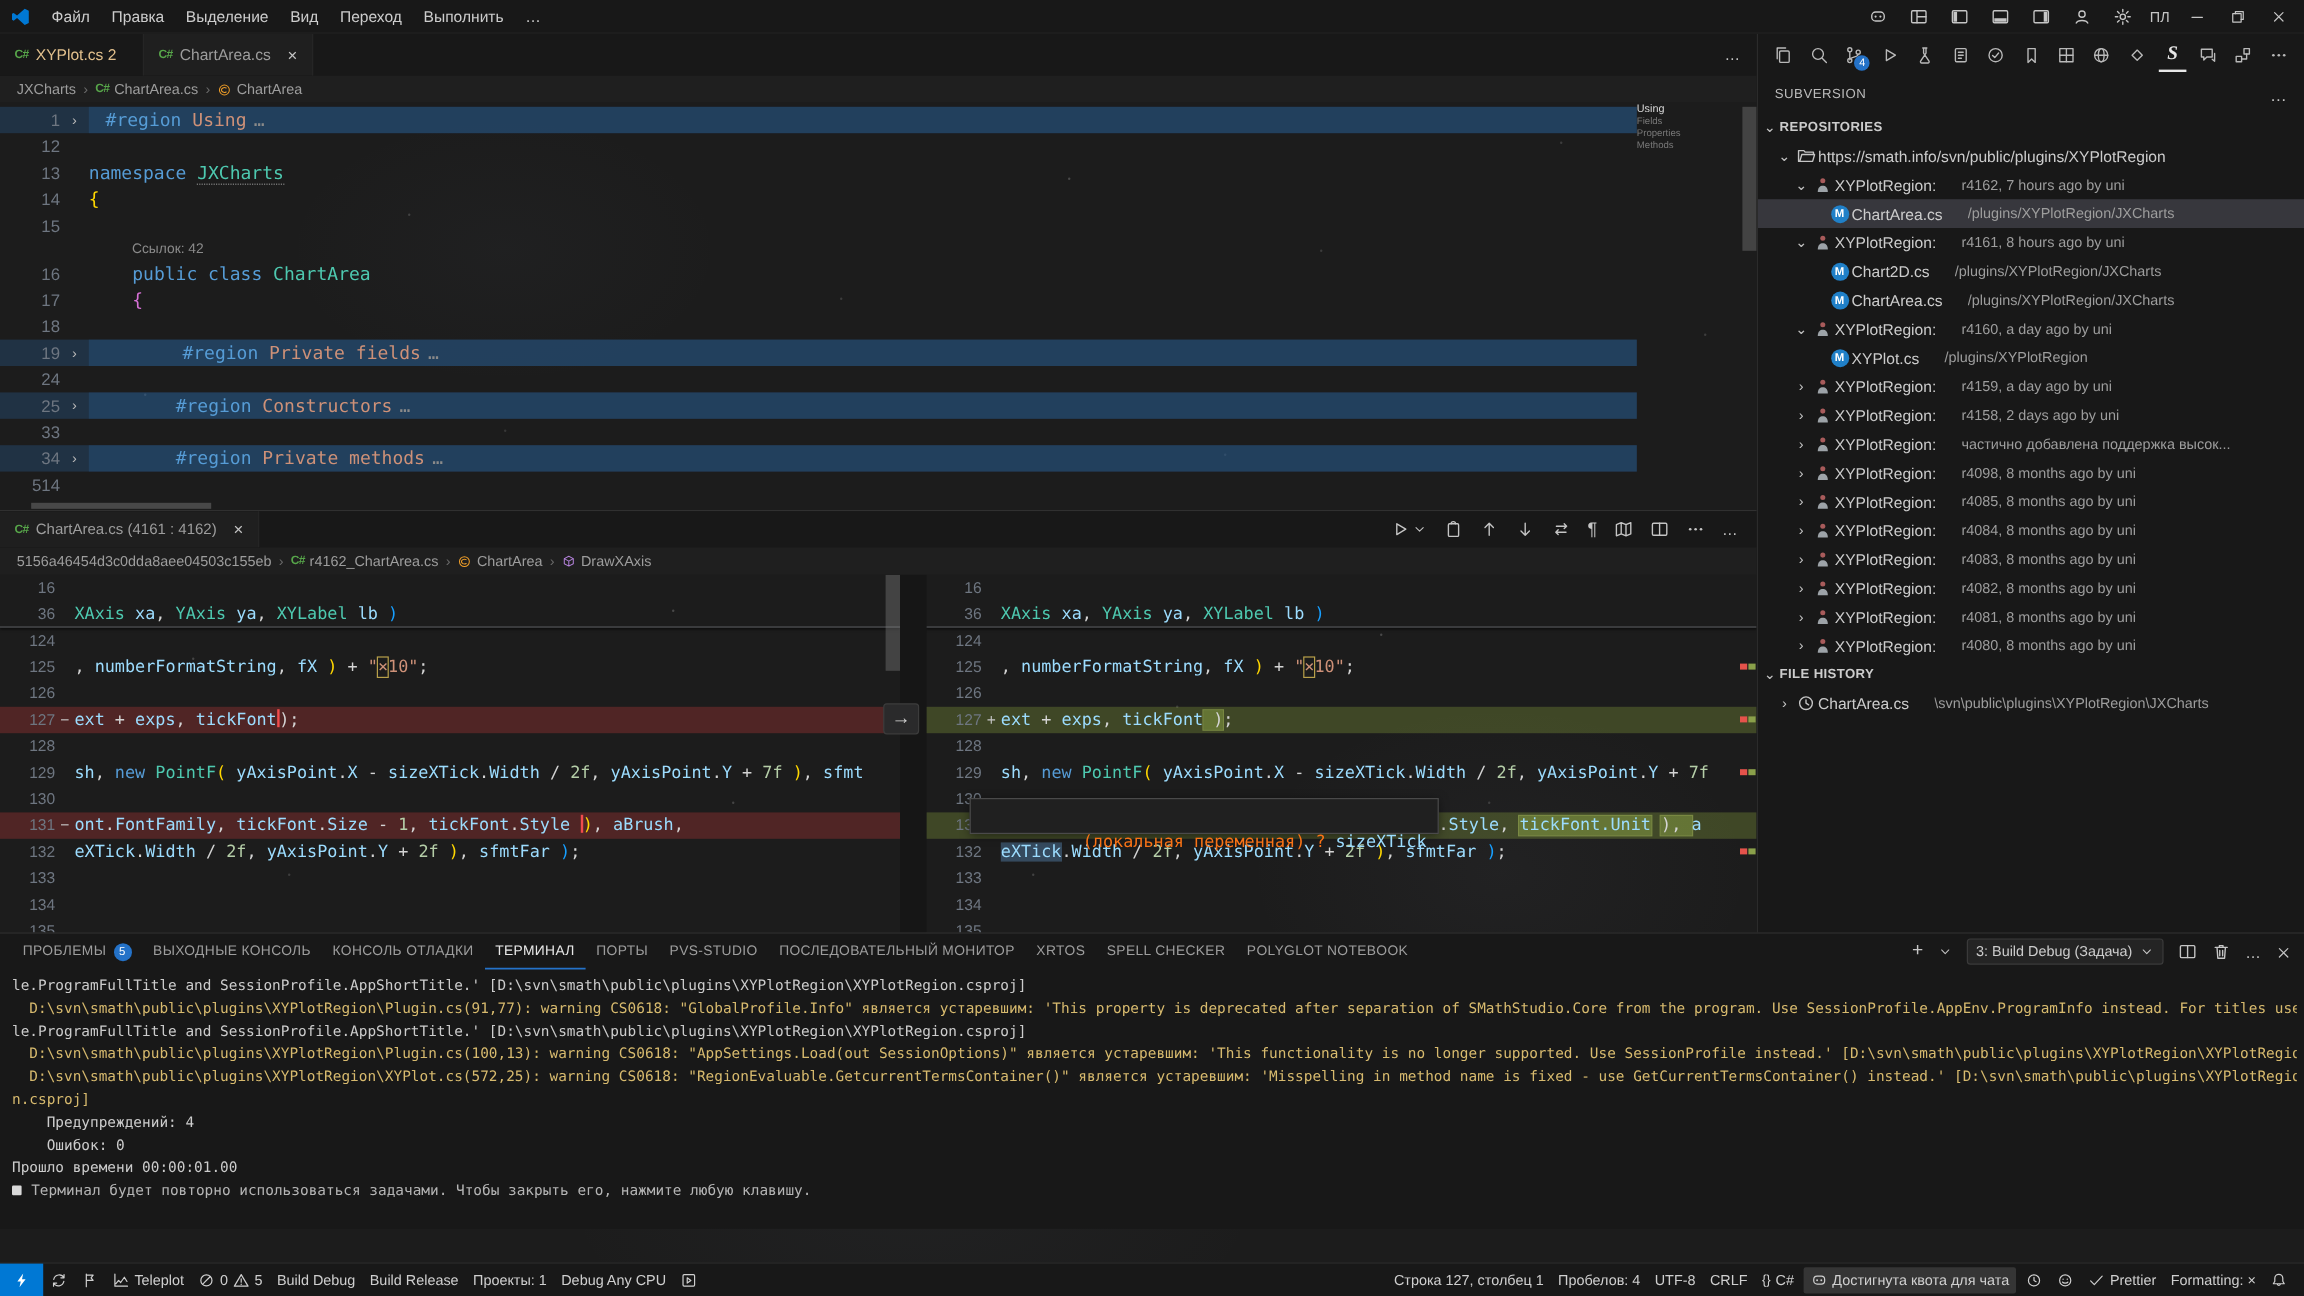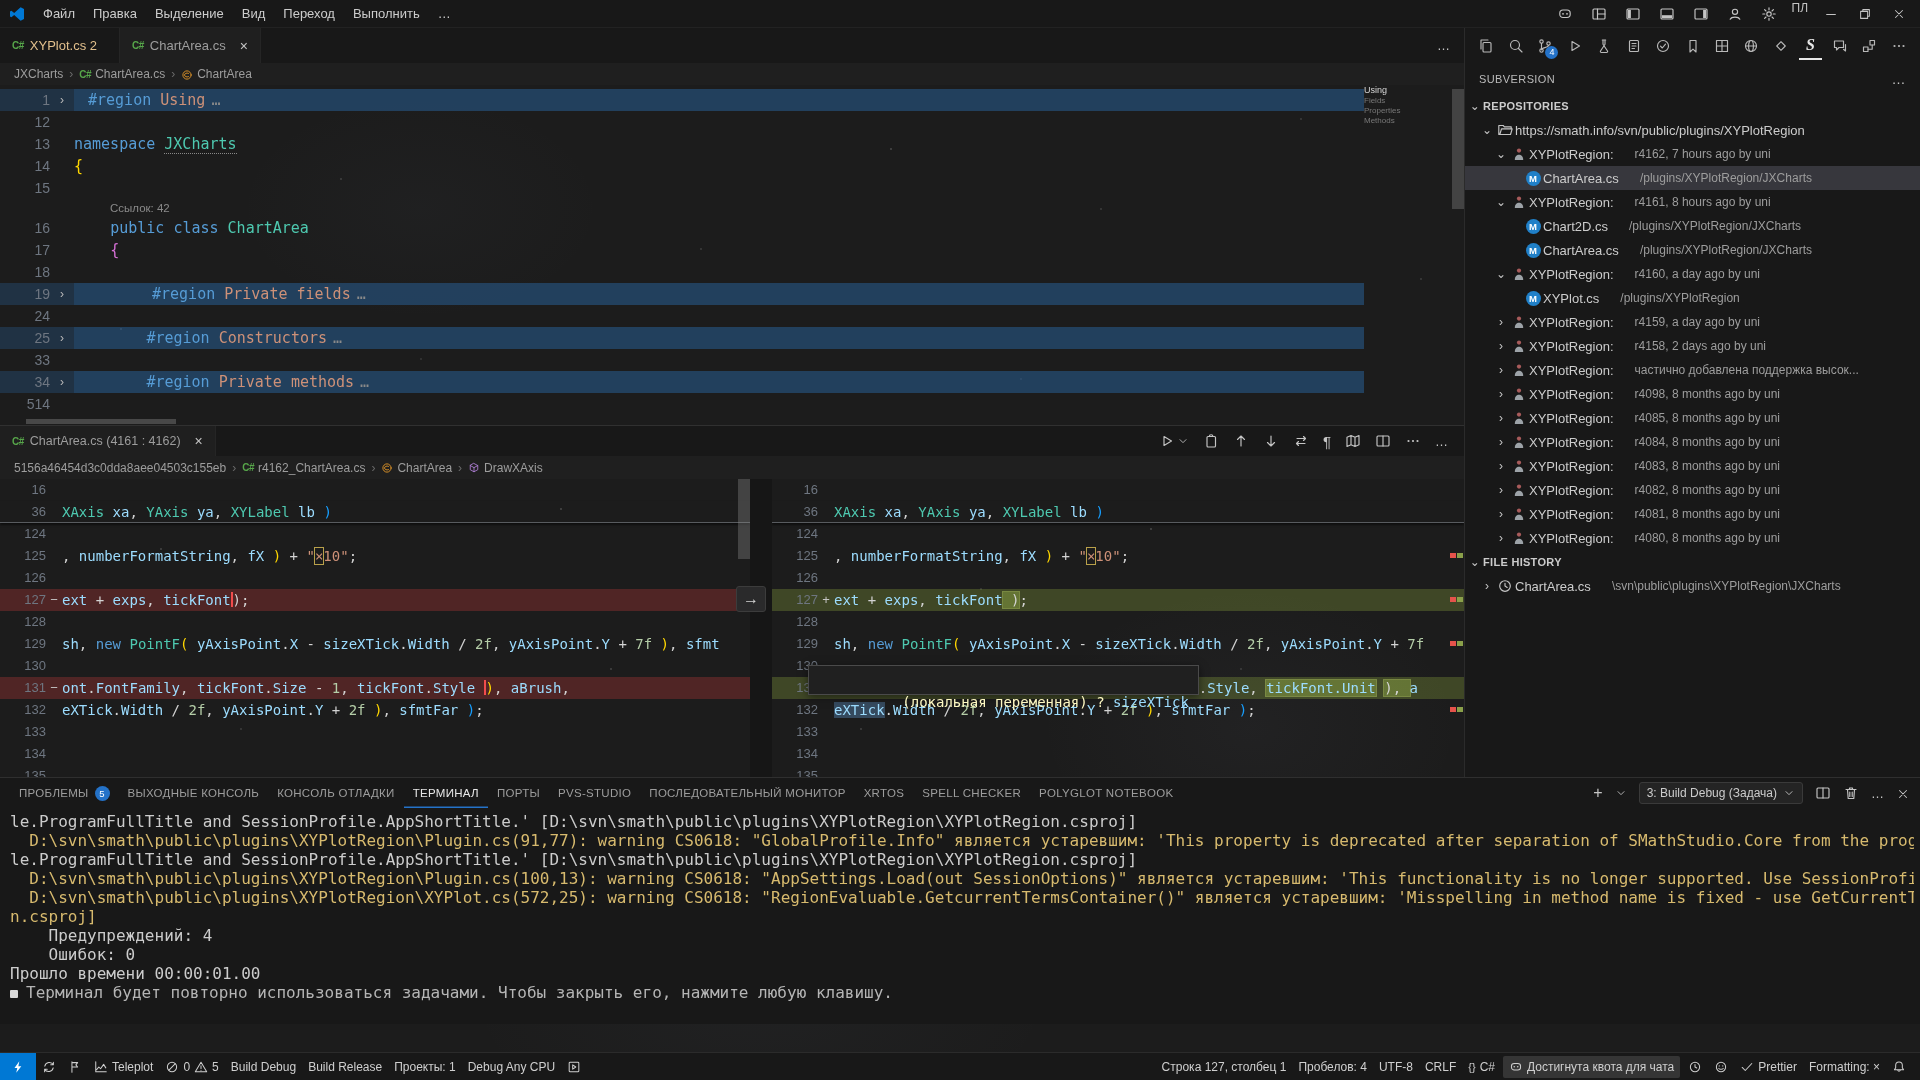--- a/index.html
+++ b/index.html
@@ -8,21 +8,21 @@
   .mono{font-family:"DejaVu Sans Mono","Liberation Mono",monospace}
   .ic{fill:none;stroke:currentColor;stroke-width:1.15;stroke-linecap:round;stroke-linejoin:round;width:16px;height:16px;display:inline-block;vertical-align:middle}
   .ic .f{fill:currentColor;stroke:none}
   .ic14{width:14px;height:14px}.ic12{width:12px;height:12px}
 
   
   #titlebar{position:absolute;top:0;left:0;right:0;height:28px;background:#181818;display:flex;align-items:center;border-bottom:1px solid #222;z-index:50}
   #logo{width:34px;text-align:center}
   .menu-item{padding:0 9px;color:#ccc;font-size:13px;cursor:default}
   #tb-title{position:absolute;left:50%;transform:translateX(-50%);color:#b9b9b9;font-size:12.5px;white-space:nowrap}
-  #tb-right{margin-left:auto;display:flex;gap:4px;padding-right:6px}
+  #tb-right{margin-left:auto;display:flex;align-items:center;gap:4px;padding-right:6px}
   #tb-right .tbic{width:30px;height:26px;display:flex;align-items:center;justify-content:center;color:#c5c5c5}
   #kb-layout{color:#c5c5c5;font-size:12px;padding:0 4px}
 
   
   #main{position:absolute;top:28px;left:0;right:0;bottom:28px;background:
     radial-gradient(420px 240px at 760px 960px,rgba(130,140,160,.05),transparent 70%),
     radial-gradient(300px 200px at 1250px 700px,rgba(140,140,160,.05),transparent 70%),
     radial-gradient(260px 160px at 420px 180px,rgba(120,130,150,.04),transparent 70%),#1c1c1c}
   #stars{position:absolute;inset:0;pointer-events:none;z-index:1}
   #stars i{position:absolute;width:2px;height:2px;border-radius:50%;background:transparent;
@@ -85,21 +85,21 @@
   #panediv{position:absolute;left:750px;width:22px;top:0;bottom:0;background:#161616}
   .dl{height:22px;line-height:22px;font-size:14px;white-space:pre;display:flex;position:relative}
   .dl .ln{width:46px;text-align:right;color:#6e7681;font-size:13px;flex:none}
   .dl .mk{width:16px;text-align:center;color:#c5c5c5;flex:none;font-size:13px}
   .dl .code{flex:1;font-family:"DejaVu Sans Mono","Liberation Mono",monospace}
   .dl.rem{background:rgba(203,60,60,.30)}
   .dl.add{background:rgba(136,160,60,.33)}
   .dl.sep{border-bottom:1px solid rgba(200,210,220,.35);box-shadow:0 2px 2px rgba(0,0,0,.5)}
   .diff-arrow{position:absolute;left:736px;top:107px;width:30px;height:26px;background:#2a2a2b;border:1px solid #3c3c3c;border-radius:3px;color:#d4d4d4;display:flex;align-items:center;justify-content:center;font-size:16px;z-index:6}
   #hovertip{position:absolute;left:808px;top:186px;height:30px;background:#202020;border:1px solid #4a4a4a;padding:3px 9px;font-size:14px;line-height:22px;z-index:7;white-space:pre;box-shadow:0 2px 8px rgba(0,0,0,.5)}
-  #hovertip .tt-pre{color:#fef9c3}
+  #hovertip .tt-pre{color:#f97316}
   #hovertip .tt-name{color:#9cdcfe}
   #ruler{position:absolute;right:0;top:0;width:14px;bottom:0}
   #ruler .mark{position:absolute;height:5px;width:6px}
 
   
   #sidebar{position:absolute;left:1464px;top:0;width:456px;height:777px;background:#181818;border-left:1px solid #2b2b2b;z-index:3;display:flex;flex-direction:column}
   #activity{height:36px;display:flex;align-items:center;gap:7px;padding:0 10px;color:#b9b9b9}
   .act{width:24px;height:28px;display:flex;align-items:center;justify-content:center;position:relative}
   .act.active{color:#e7e7e7;border-bottom:2px solid #e7e7e7}
   .act .badge{position:absolute;right:-2px;bottom:1px;background:#2472c8;color:#fff;border-radius:50%;font-size:9px;width:13px;height:13px;line-height:13px;text-align:center}
@@ -119,21 +119,21 @@
   .cls-ic{color:#ee9d28}.cube-ic{color:#b180d7}
 
   
   #panel{position:absolute;top:777px;left:0;right:0;height:247px;background:#181818;border-top:1px solid #2f2f2f;z-index:4}
   #panel-header{height:30px;display:flex;align-items:center;padding:0 10px}
   .ptab{padding:0 9px;height:100%;display:flex;align-items:center;gap:6px;font-size:11.5px;color:#9d9d9d;letter-spacing:.3px}
   .ptab.active{color:#e7e7e7;box-shadow:inset 0 -1.5px 0 #2472c8}
   .ptab .badge{background:#2472c8;color:#fff;border-radius:50%;width:15px;height:15px;line-height:15px;text-align:center;font-size:9.5px}
   #panel-actions{margin-left:auto;display:flex;align-items:center;gap:12px;color:#c5c5c5}
   #task-dd{display:flex;align-items:center;gap:6px;background:#242424;border:1px solid #3a3a3a;border-radius:3px;height:22px;padding:0 7px;font-size:12px;color:#cccccc}
-  #terminal{position:absolute;top:34px;left:10px;right:6px;bottom:0;font-family:"DejaVu Sans Mono","Liberation Mono",monospace;font-size:16px;line-height:19px;white-space:pre;overflow:hidden}
+  #terminal{position:absolute;top:34px;left:10px;right:6px;bottom:0;font-family:"DejaVu Sans Mono","Liberation Mono",monospace;font-size:12px;line-height:19px;white-space:pre;overflow:hidden}
   .t-y{color:#d7ba6e}.t-w{color:#cccccc}.t-g{color:#b5b5b5}
   .tmark{display:inline-block;width:8px;height:8px;background:#d9d9d9;border-radius:1px;margin-right:8px;vertical-align:0}
 
   
   #statusbar{position:absolute;bottom:0;left:0;right:0;height:28px;background:#181818;border-top:1px solid #2b2b2b;display:flex;align-items:center;font-size:12px;color:#cfcfcf;z-index:60}
   .sb-item{display:flex;align-items:center;gap:4px;padding:0 6px;height:100%;white-space:nowrap}
   .sb-item.remote{background:#0078d4;color:#fff;width:36px;justify-content:center}
   .sb-item.boxed{background:rgba(255,255,255,.13);border-radius:2px;height:22px;margin:0 2px}
   #sb-left{display:flex;align-items:center;height:100%}
   #sb-right{margin-left:auto;display:flex;align-items:center;height:100%;padding-right:8px}

